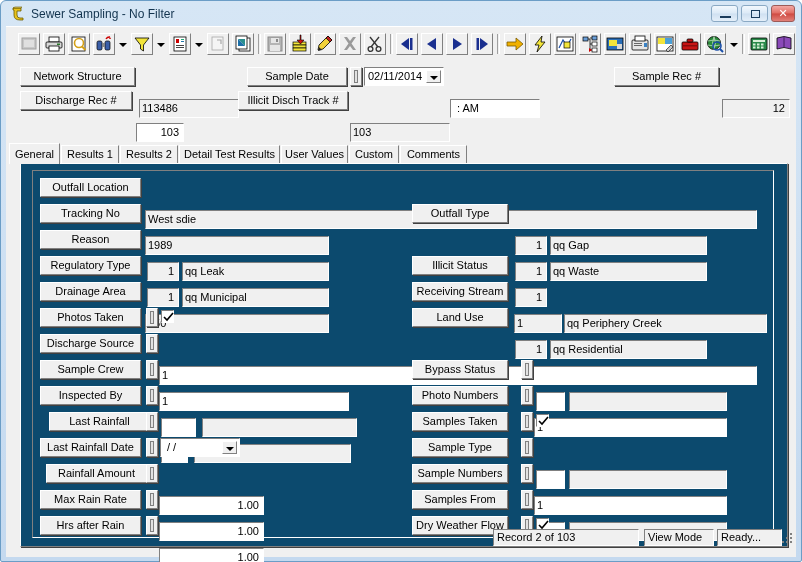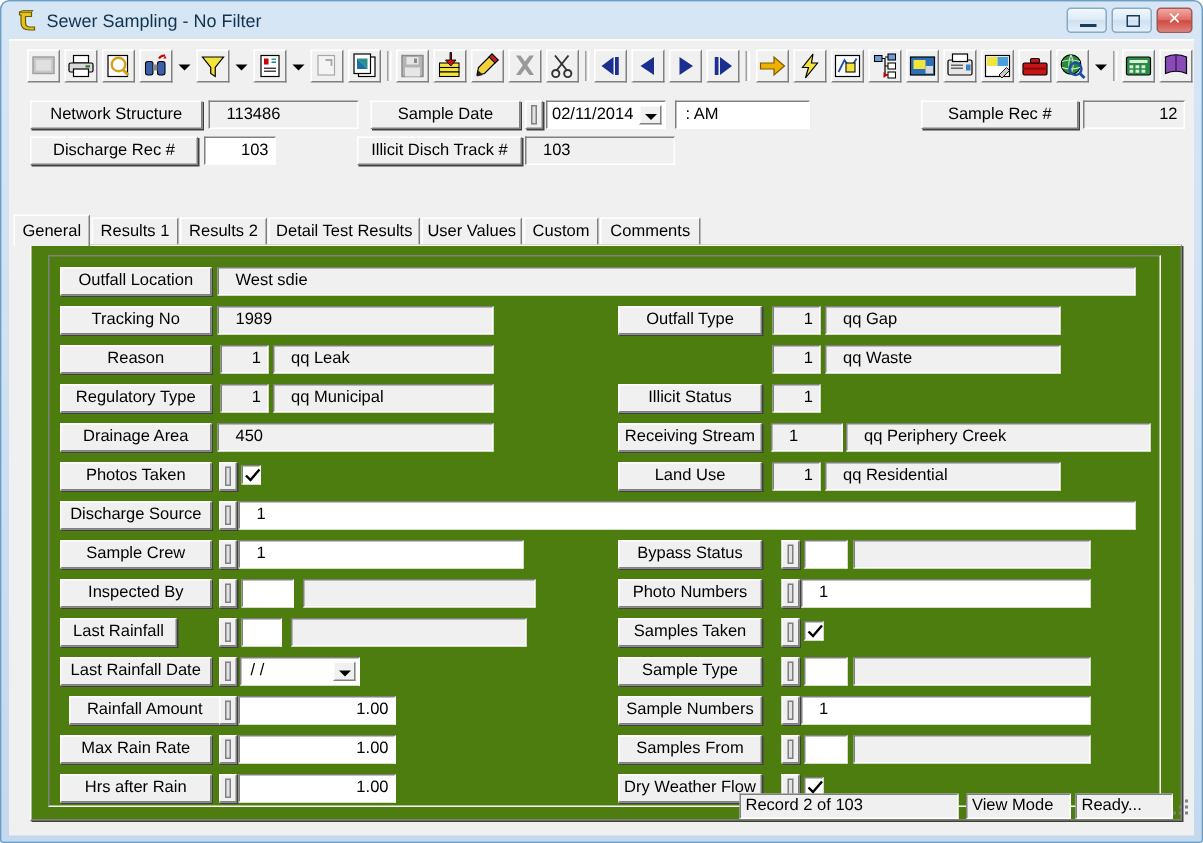--- a/index.html
+++ b/index.html
@@ -103,22 +103,22 @@
     height:19px;line-height:17px;
     white-space:nowrap;overflow:hidden;
   }
   .fld{
     position:absolute;box-sizing:border-box;
     height:19px;line-height:17px;
     border-top:1px solid #808080;border-left:1px solid #808080;
     border-right:1px solid #ffffff;border-bottom:1px solid #ffffff;
     background:#f0f0f0;
     font-size:11px;color:#000;
-    padding:0 11px;
-    white-space:nowrap;overflow:hidden;
+    padding:0 2px;
+    white-space:nowrap;overflow:hidden;margin-top:32px;
   }
   .fld.white{background:#ffffff;}
   .fld.rt{text-align:right;padding-right:4px;}
   .elev{
     position:absolute;box-sizing:border-box;
     width:12px;height:19px;
     background:#f0f0f0;
     border-top:1px solid #ffffff;border-left:1px solid #ffffff;
     border-right:1px solid #808080;border-bottom:1px solid #808080;
     box-shadow:1px 1px 0 0 #404040;
@@ -171,21 +171,21 @@
     white-space:nowrap;
   }
   .tab.active{
     top:-2px;height:21px;line-height:20px;
     border-bottom:none;z-index:5;
     background:#f0f0f0;
   }
   #tabpanel{
     position:absolute;left:14px;top:136px;width:768px;height:384px;
     box-sizing:border-box;
-    background:#4d7c0f;
+    background:#0c4a6e;
     border-top:1px solid #ffffff;border-left:1px solid #ffffff;
     border-right:1px solid #808080;border-bottom:1px solid #808080;
     box-shadow:1px 1px 0 0 #404040;
   }
   #innerpanel{
     position:absolute;left:11px;top:6px;width:742px;height:368px;
     box-sizing:border-box;
     border-top:1px solid #808080;border-left:1px solid #808080;
     border-right:1px solid #ffffff;border-bottom:1px solid #ffffff;
   }
@@ -556,21 +556,21 @@
 
       <div class="btnlabel" style="left:19px;top:196px;width:101px">Sample Crew</div>
       <div class="elev" style="left:125px;top:196px"></div>
       <div class="fld white" style="left:138px;top:196px;width:190px">1</div>
 
       <div class="btnlabel" style="left:19px;top:222px;width:101px">Inspected By</div>
       <div class="elev" style="left:125px;top:222px"></div>
       <div class="fld white" style="left:140px;top:222px;width:35px"></div>
       <div class="fld" style="left:181px;top:222px;width:155px"></div>
 
-      <div class="btnlabel" style="left:19px;top:248px;width:78px">Last Rainfall</div>
+      <div class="btnlabel" style="left:28px;top:248px;width:101px">Last Rainfall</div>
       <div class="elev" style="left:125px;top:248px"></div>
       <div class="fld white" style="left:140px;top:248px;width:27px"></div>
       <div class="fld" style="left:173px;top:248px;width:157px"></div>
 
       <div class="btnlabel" style="left:19px;top:274px;width:101px">Last Rainfall Date</div>
       <div class="elev" style="left:125px;top:274px"></div>
       <div class="combo" style="left:139px;top:274px;width:80px">
         <div class="txt" style="left:6px">/  /</div>
         <div class="drop">
             <i></i>

